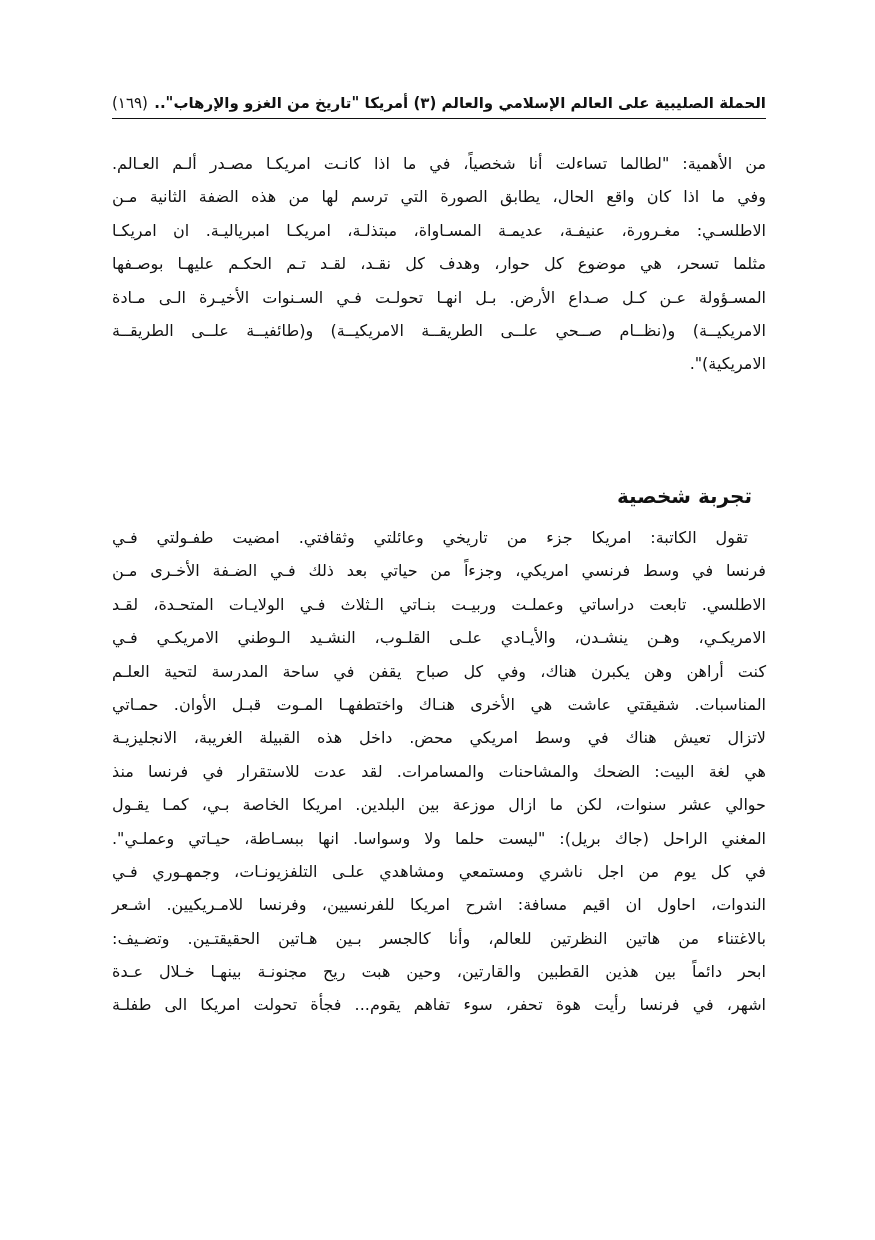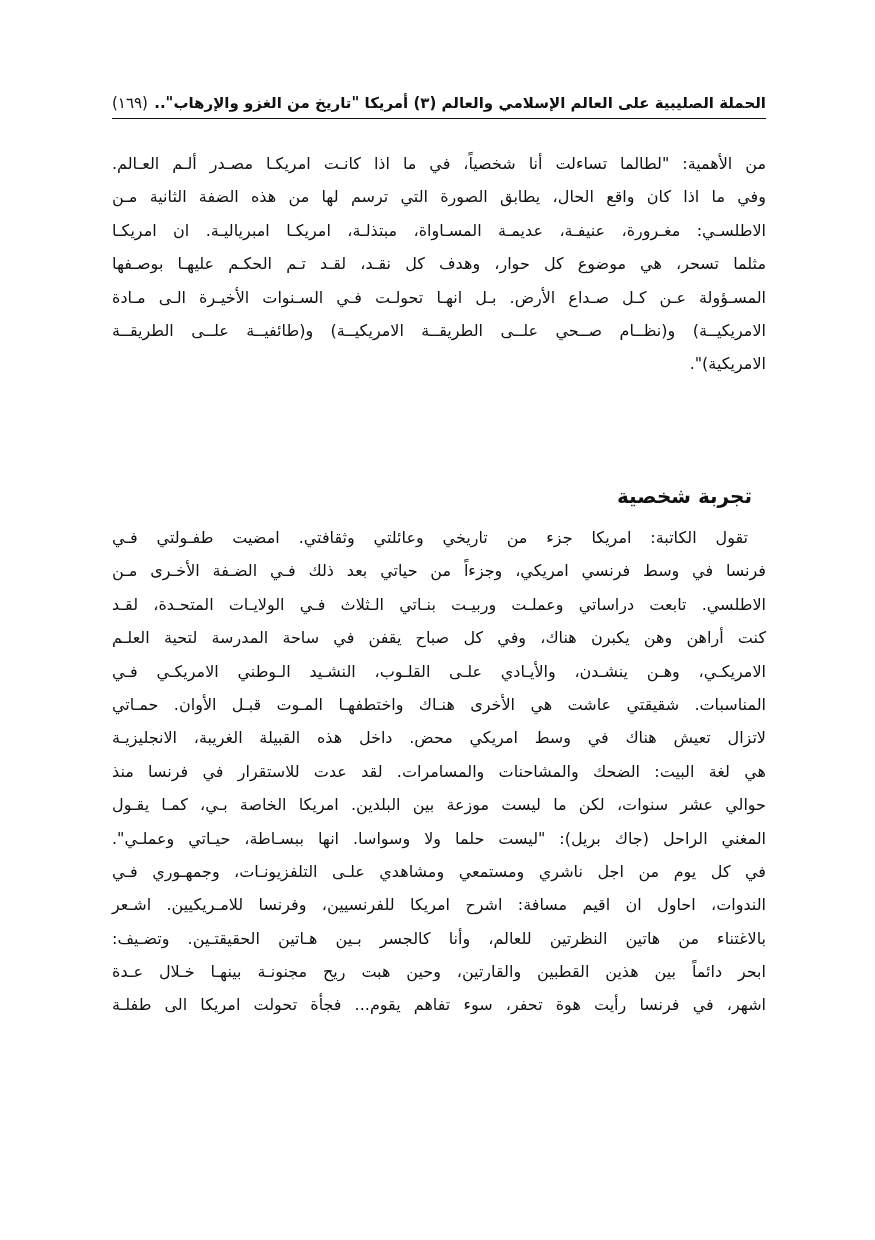--- a/index.html
+++ b/index.html
@@ -95,26 +95,26 @@
     <span class="line">الامريكيــة) و(نظــام صــحي علــى الطريقــة الامريكيــة) و(طائفيــة علــى الطريقــة</span>
     <span class="line last">الامريكية)".</span>
   </div>
 
   <div class="section-heading">تجربة شخصية</div>
 
   <div class="body-block" style="top:521px;">
     <span class="line indent">تقول الكاتبة: امريكا جزء من تاريخي وعائلتي وثقافتي. امضيت طفـولتي فـي</span>
     <span class="line">فرنسا في وسط فرنسي امريكي، وجزءاً من حياتي بعد ذلك فـي الضـفة الأخـرى مـن</span>
     <span class="line">الاطلسي. تابعت دراساتي وعملـت وربيـت بنـاتي الـثلاث فـي الولايـات المتحـدة، لقـد</span>
+    <span class="line">الامريكـي، وهـن ينشـدن، والأيـادي علـى القلـوب، النشـيد الـوطني الامريكـي فـي</span>
     <span class="line">كنت أراهن وهن يكبرن هناك، وفي كل صباح يقفن في ساحة المدرسة لتحية العلـم</span>
-    <span class="line">الامريكـي، وهـن ينشـدن، والأيـادي علـى القلـوب، النشـيد الـوطني الامريكـي فـي</span>
     <span class="line">المناسبات. شقيقتي عاشت هي الأخرى هنـاك واختطفهـا المـوت قبـل الأوان. حمـاتي</span>
     <span class="line">لاتزال تعيش هناك في وسط امريكي محض. داخل هذه القبيلة الغريبة، الانجليزيـة</span>
     <span class="line">هي لغة البيت: الضحك والمشاحنات والمسامرات. لقد عدت للاستقرار في فرنسا منذ</span>
-    <span class="line">حوالي عشر سنوات، لكن ما ليست موزعة بين البلدين. امريكا الخاصة بـي، كمـا يقـول</span>
+    <span class="line">حوالي عشر سنوات، لكن ما ازال موزعة بين البلدين. امريكا الخاصة بـي، كمـا يقـول</span>
     <span class="line">المغني الراحل (جاك بريل): "ليست حلما ولا وسواسا. انها ببسـاطة، حيـاتي وعملـي".</span>
     <span class="line">في كل يوم من اجل ناشري ومستمعي ومشاهدي علـى التلفزيونـات، وجمهـوري فـي</span>
     <span class="line">الندوات، احاول ان اقيم مسافة: اشرح امريكا للفرنسيين، وفرنسا للامـريكيين. اشـعر</span>
     <span class="line">بالاغتناء من هاتين النظرتين للعالم، وأنا كالجسر بـين هـاتين الحقيقتـين. وتضـيف:</span>
     <span class="line">ابحر دائماً بين هذين القطبين والقارتين، وحين هبت ريح مجنونـة بينهـا خـلال عـدة</span>
     <span class="line">اشهر، في فرنسا رأيت هوة تحفر، سوء تفاهم يقوم... فجأة تحولت امريكا الى طفلـة</span>
   </div>
 
 </div>
 

